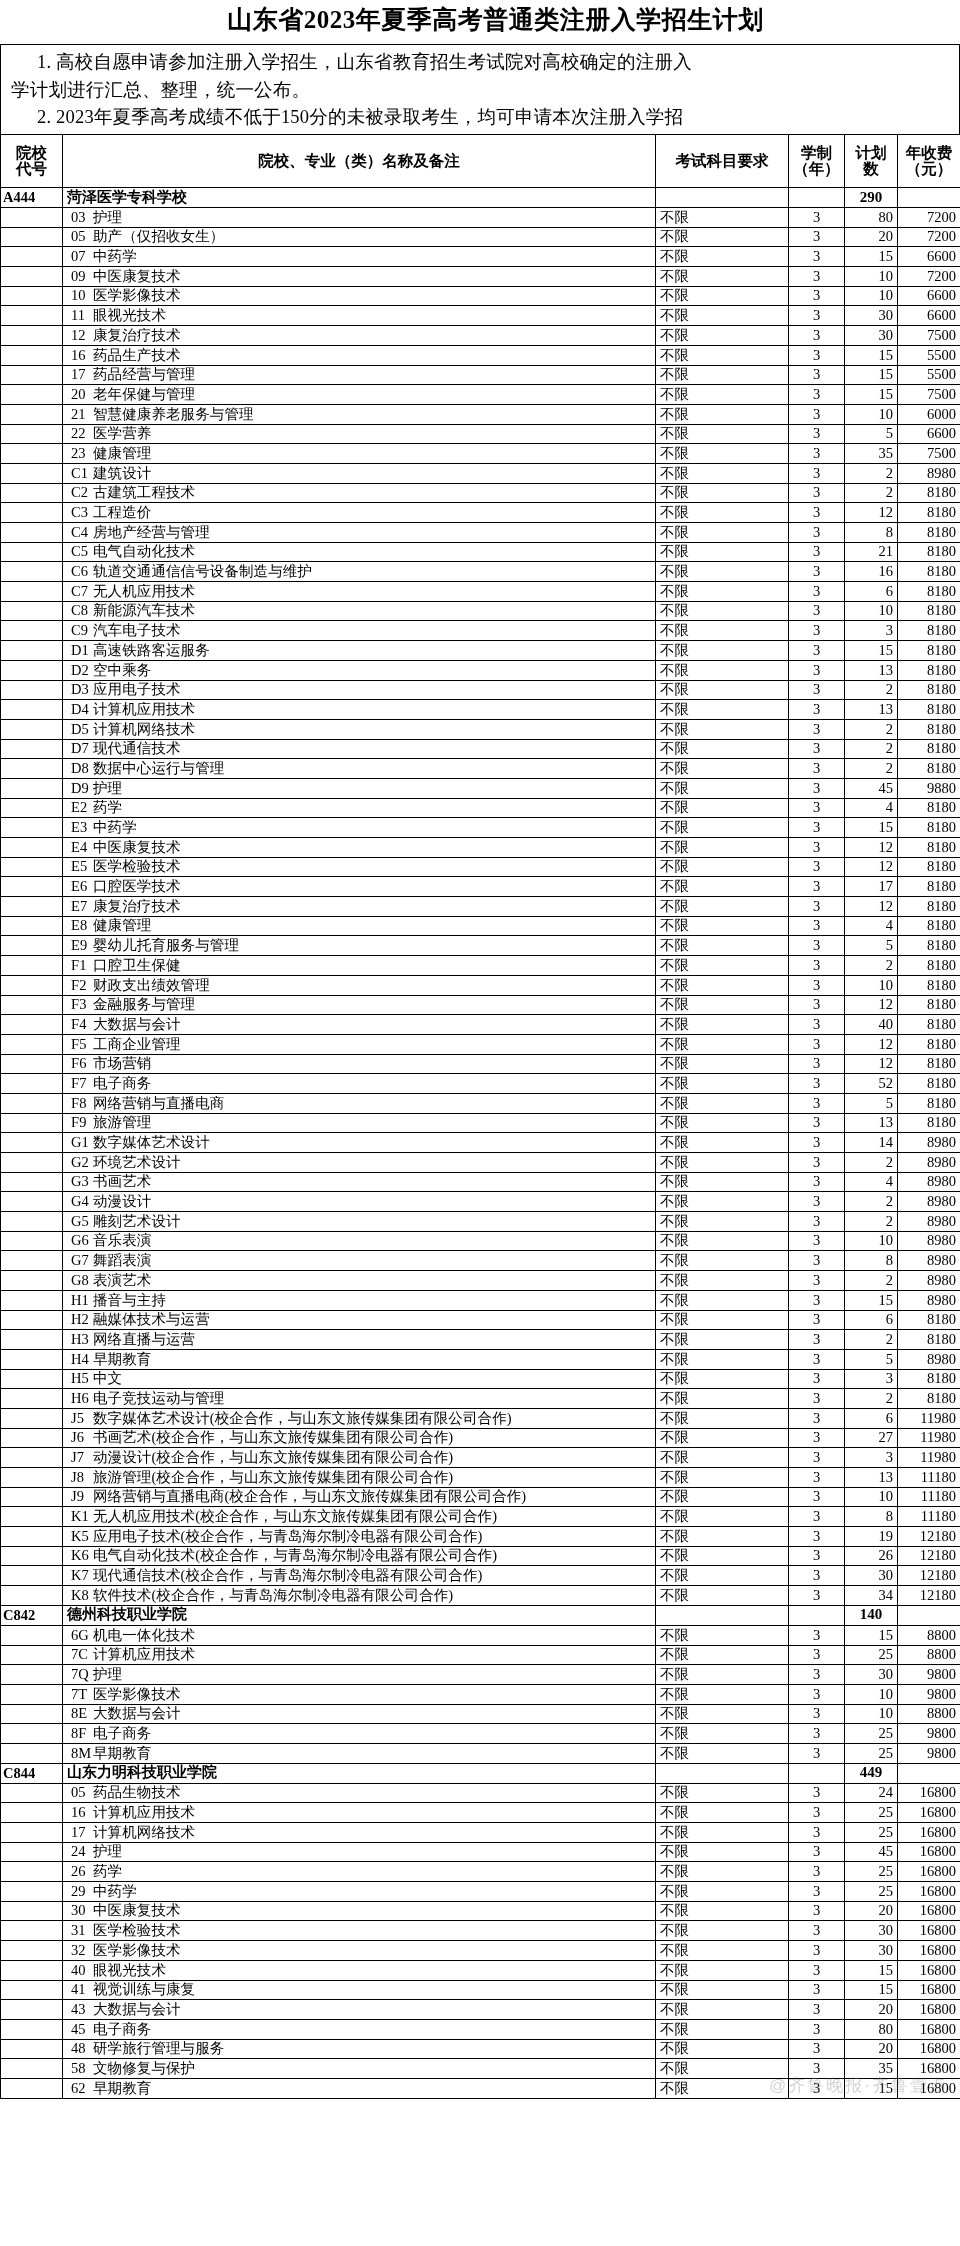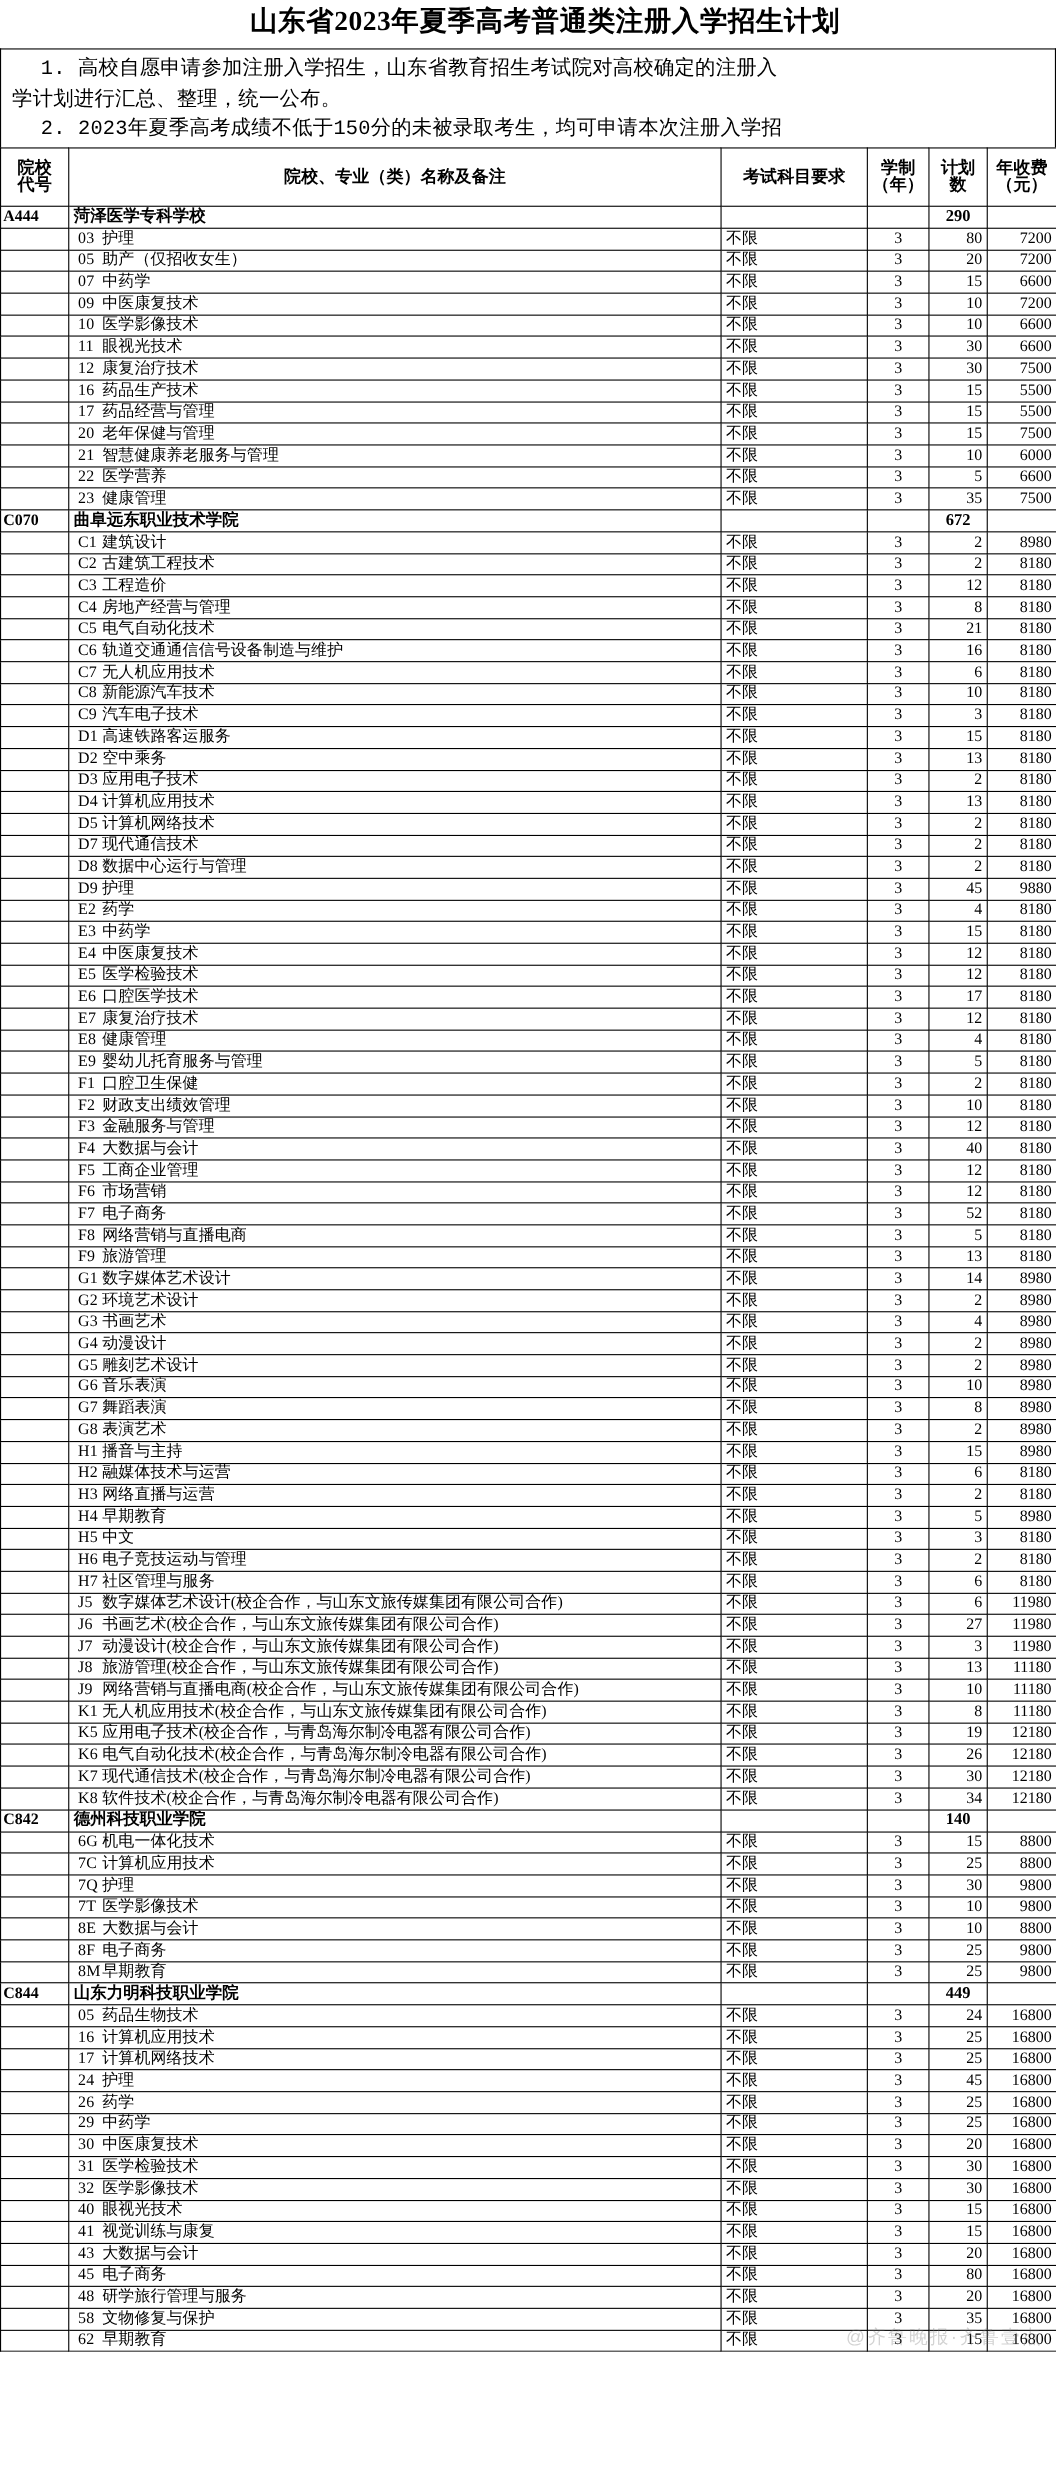--- a/index.html
+++ b/index.html
@@ -28,21 +28,20 @@
     white-space:nowrap;
     margin-left:31px;
   }
   
   .notes{
     border:1.5px solid #000;
     border-bottom:none;
     box-sizing:border-box;
     width:960px;
     padding:4px 10px 2px 10px;
-    font-family:Liberation Mono, monospace;
   }
   .note-line{
     font-size:18.5px;
     line-height:1.5;
     text-indent:0;
     letter-spacing:0.2px;
     white-space:nowrap;
     overflow:hidden;
   }
   .note-line.indent{ padding-left:26px; }
@@ -267,28 +266,20 @@
           <td class="fee">6600</td>
         </tr>
         <tr class="major-row">
           <td class="code"></td>
           <td class="name"><span class="mcode">23</span><span class="mtext">健康管理</span></td>
           <td class="exam">不限</td>
           <td class="years">3</td>
           <td class="plan">35</td>
           <td class="fee">7500</td>
         </tr>
-        <tr class="school-row">
-          <td class="code">C070</td>
-          <td class="name">曲阜远东职业技术学院</td>
-          <td class="exam"></td>
-          <td class="years"></td>
-          <td class="plan">672</td>
-          <td class="fee"></td>
-        </tr>
         <tr class="major-row">
           <td class="code"></td>
           <td class="name"><span class="mcode">C1</span><span class="mtext">建筑设计</span></td>
           <td class="exam">不限</td>
           <td class="years">3</td>
           <td class="plan">2</td>
           <td class="fee">8980</td>
         </tr>
         <tr class="major-row">
           <td class="code"></td>
@@ -657,28 +648,20 @@
           <td class="years">3</td>
           <td class="plan">3</td>
           <td class="fee">8180</td>
         </tr>
         <tr class="major-row">
           <td class="code"></td>
           <td class="name"><span class="mcode">H6</span><span class="mtext">电子竞技运动与管理</span></td>
           <td class="exam">不限</td>
           <td class="years">3</td>
           <td class="plan">2</td>
-          <td class="fee">8180</td>
-        </tr>
-        <tr class="major-row">
-          <td class="code"></td>
-          <td class="name"><span class="mcode">H7</span><span class="mtext">社区管理与服务</span></td>
-          <td class="exam">不限</td>
-          <td class="years">3</td>
-          <td class="plan">6</td>
           <td class="fee">8180</td>
         </tr>
         <tr class="major-row">
           <td class="code"></td>
           <td class="name"><span class="mcode">J5</span><span class="mtext">数字媒体艺术设计(校企合作，与山东文旅传媒集团有限公司合作)</span></td>
           <td class="exam">不限</td>
           <td class="years">3</td>
           <td class="plan">6</td>
           <td class="fee">11980</td>
         </tr>

